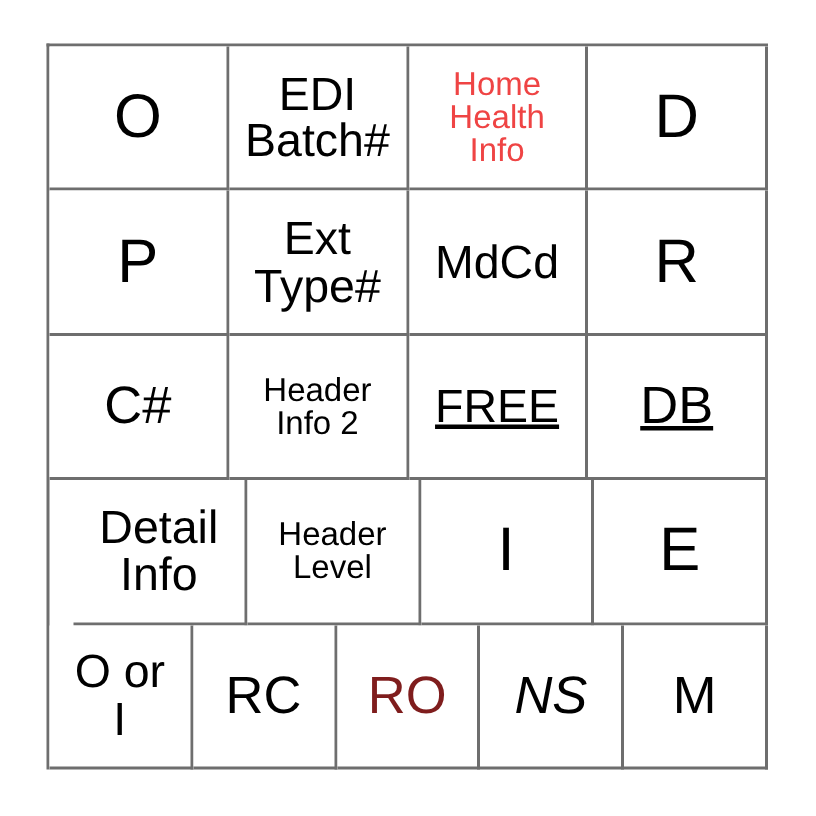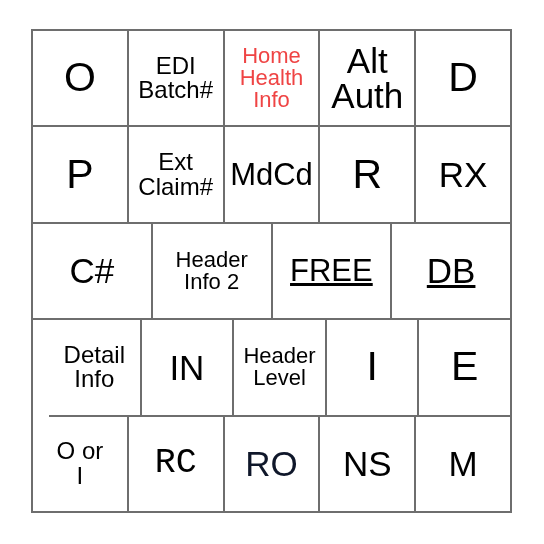--- a/index.html
+++ b/index.html
@@ -51,64 +51,57 @@
     color: #000000;
     line-height: 1.02;
     white-space: pre-line;
     display: block;
   }
 
   
   .size-xl .cell-text { font-size: 41px; }
   .size-lg .cell-text { font-size: 35px; }
   .size-md .cell-text { font-size: 31px; }
-  .size-sm .cell-text { font-size: 24px; }
+  .size-sm .cell-text { font-size: 31px; }
   .size-xs .cell-text { font-size: 22px; }
 </style>
 </head>
 <body style="background: rgb(255, 255, 255);">
 
 <div id="bingo-card" style="border-top-color: rgb(110, 110, 110); border-left-color: rgb(110, 110, 110); background: rgb(255, 255, 255);">
     <div class="bingo-row">
       <div class="bingo-cell size-xl" style="border-right-color: rgb(110, 110, 110); border-bottom-color: rgb(110, 110, 110);">
         <span class="cell-text" style="color: rgb(0, 0, 0);">O</span>
       </div>
       <div class="bingo-cell size-sm" style="border-right-color: rgb(110, 110, 110); border-bottom-color: rgb(110, 110, 110);">
         <span class="cell-text" style="color: rgb(0, 0, 0);">EDI
 Batch#</span>
       </div>
       <div class="bingo-cell size-xs" style="border-right-color: rgb(110, 110, 110); border-bottom-color: rgb(110, 110, 110);">
         <span class="cell-text" style="color: #ef4444;">Home
 Health
 Info</span>
       </div>
-      <div class="bingo-cell size-lg" style="border-right-color: rgb(110, 110, 110); border-bottom-color: rgb(110, 110, 110);">
-        <span class="cell-text" style="color: rgb(0, 0, 0);">Alt
-Auth</span>
-      </div>
       <div class="bingo-cell size-xl" style="border-right-color: rgb(110, 110, 110); border-bottom-color: rgb(110, 110, 110);">
         <span class="cell-text" style="color: rgb(0, 0, 0);">D</span>
       </div>
     </div>
     <div class="bingo-row">
       <div class="bingo-cell size-xl" style="border-right-color: rgb(110, 110, 110); border-bottom-color: rgb(110, 110, 110);">
         <span class="cell-text" style="color: rgb(0, 0, 0);">P</span>
       </div>
       <div class="bingo-cell size-sm" style="border-right-color: rgb(110, 110, 110); border-bottom-color: rgb(110, 110, 110);">
         <span class="cell-text" style="color: rgb(0, 0, 0);">Ext
-Claim#</span>
+Type#</span>
       </div>
       <div class="bingo-cell size-md" style="border-right-color: rgb(110, 110, 110); border-bottom-color: rgb(110, 110, 110); text-align: right;">
         <span class="cell-text" style="color: rgb(0, 0, 0);">MdCd</span>
       </div>
       <div class="bingo-cell size-xl" style="border-right-color: rgb(110, 110, 110); border-bottom-color: rgb(110, 110, 110);">
         <span class="cell-text" style="color: rgb(0, 0, 0);">R</span>
-      </div>
-      <div class="bingo-cell size-lg" style="border-right-color: rgb(110, 110, 110); border-bottom-color: rgb(110, 110, 110);">
-        <span class="cell-text" style="color: rgb(0, 0, 0);">RX</span>
       </div>
     </div>
     <div class="bingo-row">
       <div class="bingo-cell size-lg" style="border-right-color: rgb(110, 110, 110); border-bottom-color: rgb(110, 110, 110);">
         <span class="cell-text" style="color: rgb(0, 0, 0);">C#</span>
       </div>
       <div class="bingo-cell size-xs" style="border-right-color: rgb(110, 110, 110); border-bottom-color: rgb(110, 110, 110);">
         <span class="cell-text" style="color: rgb(0, 0, 0);">Header
 Info 2</span>
       </div>
@@ -117,45 +110,42 @@
       </div>
       <div class="bingo-cell size-lg" style="border-right-color: rgb(110, 110, 110); border-bottom-color: rgb(110, 110, 110); text-decoration: underline;">
         <span class="cell-text" style="color: rgb(0, 0, 0);">DB</span>
       </div>
     </div>
     <div class="bingo-row">
       <div class="bingo-cell size-sm" style="border-right-color: rgb(110, 110, 110); border-bottom-color: rgb(110, 110, 110); margin-left: 16px;">
         <span class="cell-text" style="color: rgb(0, 0, 0);">Detail
 Info</span>
       </div>
-      <div class="bingo-cell size-lg" style="border-right-color: rgb(110, 110, 110); border-bottom-color: rgb(110, 110, 110);">
-        <span class="cell-text" style="color: rgb(0, 0, 0);">IN</span>
-      </div>
       <div class="bingo-cell size-xs" style="border-right-color: rgb(110, 110, 110); border-bottom-color: rgb(110, 110, 110);">
         <span class="cell-text" style="color: rgb(0, 0, 0);">Header
 Level</span>
       </div>
       <div class="bingo-cell size-xl" style="border-right-color: rgb(110, 110, 110); border-bottom-color: rgb(110, 110, 110);">
         <span class="cell-text" style="color: rgb(0, 0, 0);">I</span>
       </div>
       <div class="bingo-cell size-xl" style="border-right-color: rgb(110, 110, 110); border-bottom-color: rgb(110, 110, 110);">
         <span class="cell-text" style="color: rgb(0, 0, 0);">E</span>
       </div>
     </div>
     <div class="bingo-row">
       <div class="bingo-cell size-sm" style="border-right-color: rgb(110, 110, 110); border-bottom-color: rgb(110, 110, 110);">
         <span class="cell-text" style="color: rgb(0, 0, 0);">O or
 I</span>
       </div>
-      <div class="bingo-cell size-lg" style="border-right-color: rgb(110, 110, 110); border-bottom-color: rgb(110, 110, 110); font-family: Liberation Mono, monospace;">
+      <div class="bingo-cell size-lg" style="border-right-color: rgb(110, 110, 110); border-bottom-color: rgb(110, 110, 110);">
         <span class="cell-text" style="color: rgb(0, 0, 0);">RC</span>
       </div>
       <div class="bingo-cell size-lg" style="border-right-color: rgb(110, 110, 110); border-bottom-color: rgb(110, 110, 110);">
-        <span class="cell-text" style="color: #0f172a;">RO</span>
+        <span class="cell-text" style="color: #7f1d1d;">RO</span>
       </div>
-      <div class="bingo-cell size-lg" style="border-right-color: rgb(110, 110, 110); border-bottom-color: rgb(110, 110, 110);">
+      <div class="bingo-cell size-lg" style="border-right-color: rgb(110, 110, 110); border-bottom-color: rgb(110, 110, 110); font-style: italic;">
         <span class="cell-text" style="color: rgb(0, 0, 0);">NS</span>
       </div>
       <div class="bingo-cell size-lg" style="border-right-color: rgb(110, 110, 110); border-bottom-color: rgb(110, 110, 110);">
         <span class="cell-text" style="color: rgb(0, 0, 0);">M</span>
       </div>
     </div>
   </div>
 
 </body></html>

